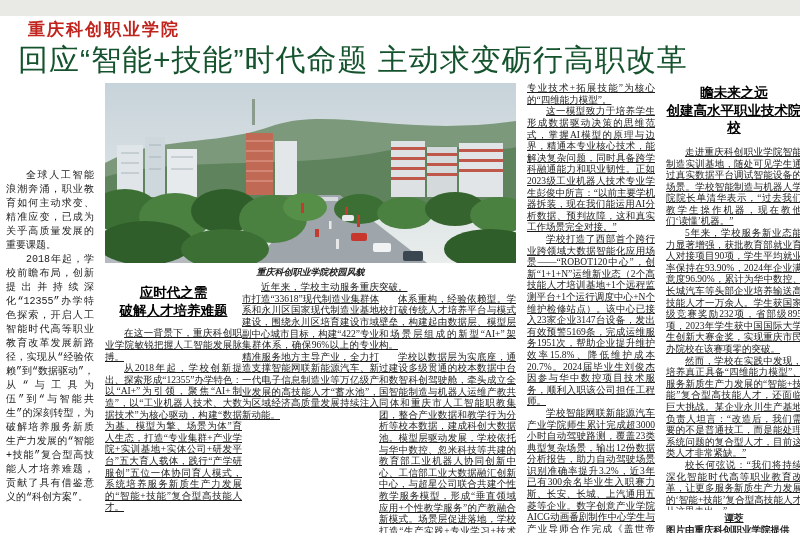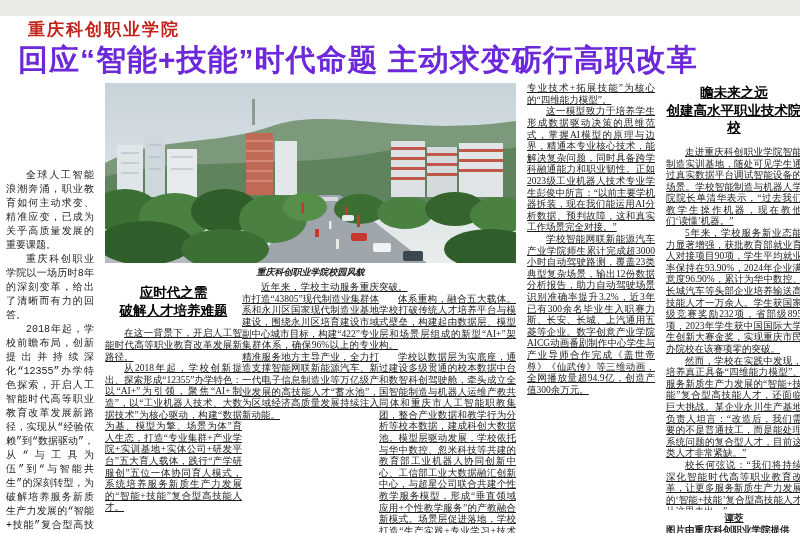--- a/index.html
+++ b/index.html
@@ -8,21 +8,21 @@
     box-sizing:border-box; padding:5px 4px 8px 4px; overflow:hidden;
     font-family:"Liberation Serif", serif; color:#1b1b1b; position:relative;
   }
   header { padding-left:24px; }
   .kicker {
     font-size:17px; font-weight:bold; color:#c0241d; letter-spacing:2px;
     line-height:1.1;
   }
   .headline {
     margin:3px 0 0 -10px; font-family:"Liberation Sans", sans-serif;
-    font-size:30px; font-weight:bold; color:#6d28d9; letter-spacing:1px;
+    font-size:30px; font-weight:normal; color:#14532d; letter-spacing:1px;
     line-height:1.12; white-space:nowrap;
   }
   .content {
     display:grid; grid-template-columns:88px 411px 128px 136px;
     column-gap:11px; height:455px; margin-top:7px; padding:0 2px;
   }
   .bodytext { font-size:9.5px; line-height:11.6px; text-align:justify; overflow:hidden;text-decoration:underline; }
   p.bp { margin:0; text-indent:2em; }
   p.bp.cont { text-indent:0; }
   .col-intro { padding-top:86px; font-size:10px; line-height:14px; overflow:hidden; }
@@ -57,21 +57,20 @@
 
   <header>
     <div class="kicker">重庆科创职业学院</div>
     <h1 class="headline">回应“智能+技能”时代命题  主动求变砺行高职改革</h1>
   </header>
 
   <div class="content">
 
     <div class="col-intro">
       <p>全球人工智能浪潮奔涌，职业教育如何主动求变、精准应变，已成为关乎高质量发展的重要课题。</p>
-      <p>重庆科创职业学院以一场历时8年的深刻变革，给出了清晰而有力的回答。</p>
       <p>2018年起，学校前瞻布局，创新提出并持续深化“12355”办学特色探索，开启人工智能时代高等职业教育改革发展新路径，实现从“经验依赖”到“数据驱动”，从“与工具为伍”到“与智能共生”的深刻转型，为破解培养服务新质生产力发展的“智能+技能”复合型高技能人才培养难题，贡献了具有借鉴意义的“科创方案”。</p>
     </div>
 
     <div class="mid-block">
       <figure>
         <svg class="photo-frame" viewBox="0 0 411 180" preserveAspectRatio="none" aria-hidden="true">
           <defs>
             <linearGradient id="sky" x1="0" y1="0" x2="0" y2="1">
               <stop offset="0" stop-color="#c7d3da"></stop>
               <stop offset="1" stop-color="#e9edec"></stop>
@@ -164,42 +163,43 @@
         <figcaption>重庆科创职业学院校园风貌</figcaption>
       </figure>
 
       <div class="mid-cols">
 
         <div class="bodytext">
           <h2 class="sec-h first">
             <span>应时代之需</span>
             <span>破解人才培养难题</span>
           </h2>
-          <p class="bp">在这一背景下，开启人工智能时代高等职业教育改革发展新路径。</p>
+          <p class="bp">在这一背景下，重庆科创职业学院敏锐把握人工智能发展脉搏。</p>
           <p class="bp">从2018年起，学校创新提出、探索形成“12355”办学特色：以“AI+”为引领，聚焦“AI+制造”，以“工业机器人技术、大数据技术”为核心驱动，构建“数据为基、模型为擎、场景为体”育人生态，打造“专业集群+产业学院+实训基地+实体公司+研发平台”五大育人载体，践行“产学研服创”五位一体协同育人模式，系统培养服务新质生产力发展的“智能+技能”复合型高技能人才。</p>
         </div>
 
         <div class="bodytext">
-          <p class="bp">近年来，学校主动服务重庆市打造“43805”现代制造业集群体系和永川区国家现代制造业基地建设，围绕永川区培育建设市域副中心城市目标，构建“422”专业集群体系，确保96%以上的专业精准服务地方主导产业，全力打造支撑智能网联新能源汽车、新一代电子信息制造业等万亿级产业发展的高技能人才“蓄水池”，为区域经济高质量发展持续注入新动能。</p>
+          <p class="bp">近年来，学校主动服务重庆市打造“33618”现代制造业集群体系和永川区国家现代制造业基地建设，围绕永川区培育建设市域副中心城市目标，构建“422”专业集群体系，确保96%以上的专业精准服务地方主导产业，全力打造支撑智能网联新能源汽车、新一代电子信息制造业等万亿级产业发展的高技能人才“蓄水池”，为区域经济高质量发展持续注入新动能。</p>
 
         </div>
 
         <div class="bodytext">
           <p class="bp cont">突破。</p>
-          <p class="bp">体系重构，融合五大载体。学校打破传统人才培养平台与模式壁垒，构建起由数据层、模型层和场景层组成的新型“AI+”架构。</p>
+          <p class="bp">体系重构，经验依赖型。学校打破传统人才培养平台与模式壁垒，构建起由数据层、模型层和场景层组成的新型“AI+”架构。</p>
           <p class="bp">学校以数据层为实底座，通过建设多级贯通的校本数据中台和数智科创驾驶舱，牵头成立全国智能制造与机器人运维产教共同体和重庆市人工智能职教集团，整合产业数据和教学行为分析等校本数据，建成科创大数据池。模型层驱动发展，学校依托与华中数控、忽米科技等共建的教育部工业机器人协同创新中心、工信部工业大数据融汇创新中心，与超星公司联合共建个性教学服务模型，形成“垂直领域应用+个性教学服务”的产教融合新模式。场景层促进落地，学校打造“生产实践+专业学习+技术研发+社会服务+创新创业”的“产学研服创”协同育人模式，培养服务新质生产力发展的“智能+技能”复合型高技能人才。</p>
 
         </div>
 
       </div>
     </div>
 
     <div class="bodytext">
       <p class="bp cont">专业技术+拓展技能”为核心的“四维能力模型”。</p>
       <p class="bp">这一模型致力于培养学生形成数据驱动决策的思维范式，掌握AI模型的原理与边界，精通本专业核心技术，能解决复杂问题，同时具备跨学科融通能力和职业韧性。正如2023级工业机器人技术专业学生彭俊中所言：“以前主要学机器拆装，现在我们能运用AI分析数据、预判故障，这和真实工作场景完全对接。”</p>
+      <p class="bp">学校打造了西部首个跨行业跨领域大数据智能化应用场景——“ROBOT120中心”，创新“1+1+N”运维新业态（2个高技能人才培训基地+1个远程监测平台+1个运行调度中心+N个维护检修站点）。该中心已接入23家企业3147台设备，发出有效预警5169条，完成运维服务1951次，帮助企业提升维护效率15.8%、降低维护成本20.7%。2024届毕业生刘俊杰因参与华中数控项目技术服务，顺利入职该公司担任工程师。</p>
       <p class="bp">学校智能网联新能源汽车产业学院师生累计完成超3000小时自动驾驶路测，覆盖23类典型复杂场景，输出12份数据分析报告，助力自动驾驶场景识别准确率提升3.2%，近3年已有300余名毕业生入职赛力斯、长安、长城、上汽通用五菱等企业。数字创意产业学院AICG动画番剧制作中心学生与产业导师合作完成《盖世帝尊》《仙武传》等三维动画，全网播放量超94.9亿，创造产值300余万元。</p>
 
     </div>
 
     <div class="bodytext col6">
       <h2 class="sec-h top">
         <span>瞻未来之远</span>
         <span>创建高水平职业技术院校</span>
       </h2>
       <div class="paras">

